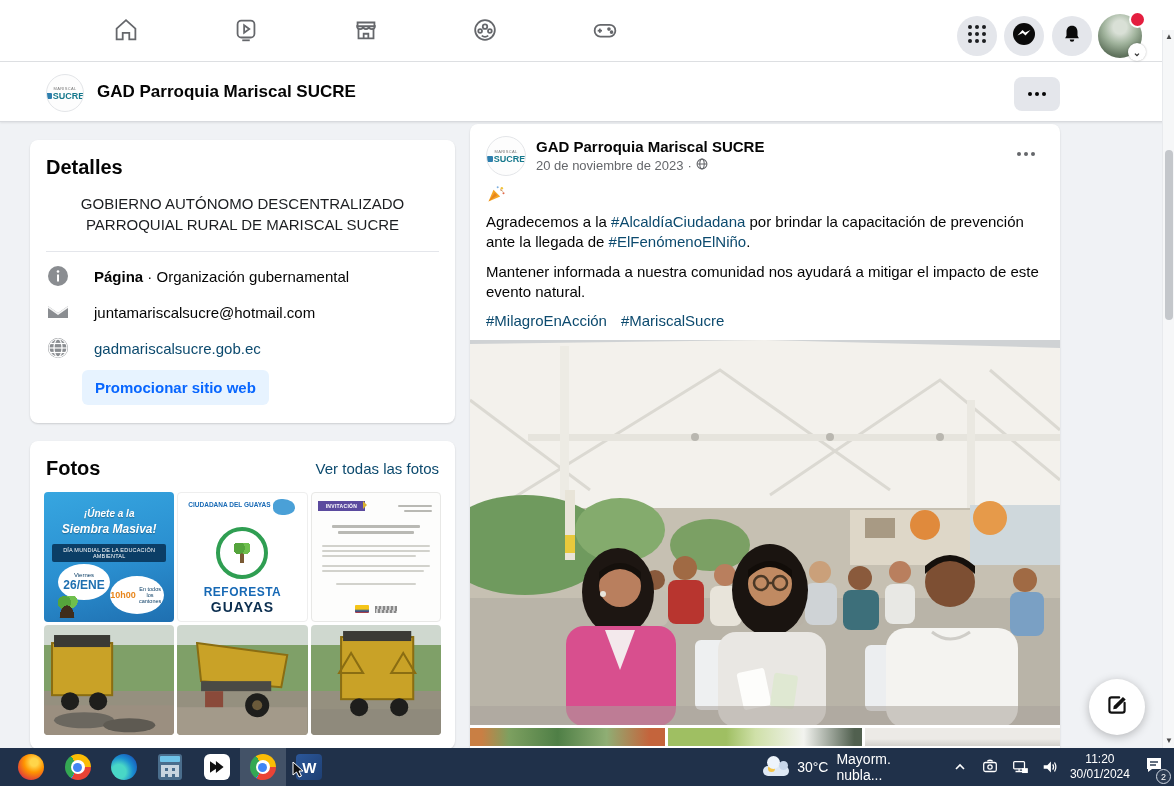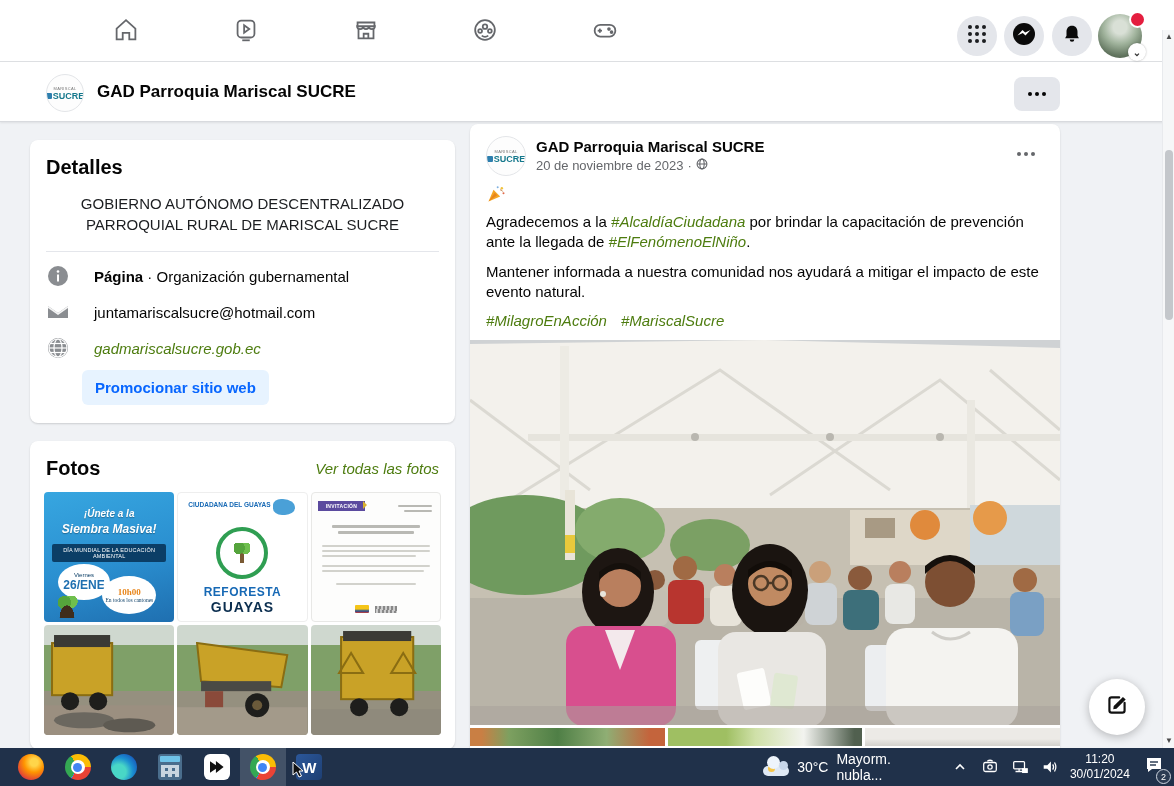--- a/index.html
+++ b/index.html
@@ -31,39 +31,39 @@
   .card { background:#fff; border-radius:8px; box-shadow:0 1px 2px rgba(0,0,0,.15); }
 
   .left-col { position:absolute; left:30px; top:0; width:425px; }
   .details-card { margin-top:18px; padding:16px; }
   .details-title { font-size:20px; font-weight:bold; }
   .details-desc { margin-top:14px; font-size:15px; line-height:1.4; text-align:center; color:#1c1e21; }
   .divider { height:1px; background:#e4e6eb; margin:16px 0 6px; }
   .info-row { display:flex; align-items:center; gap:24px; margin-top:12px; font-size:15px; }
   .info-ico { width:24px; height:24px; flex:0 0 24px; display:flex; align-items:center; justify-content:center; }
   .row-label b { font-weight:bold; }
-  .link { color:#4d7c0f; text-decoration:none; cursor:pointer;font-style:italic; }
+  .link { color:#0c4a6e; text-decoration:none; cursor:pointer; }
   .promote-btn { display:inline-block; margin:10px 0 2px 36px; background:#e7f3ff; color:#0866ff; font-size:15px; font-weight:bold; padding:9px 13px; border-radius:6px; border:none; cursor:pointer; }
 
   .photos-card { margin-top:18px; padding:14px; }
   .photos-head { display:flex; justify-content:space-between; align-items:center; padding:2px 2px 12px; }
   .photos-title { font-size:20px; font-weight:bold; }
   .photos-link { font-size:15px; }
   .photo-grid { display:grid; grid-template-columns:1fr 1fr 1fr; gap:3px; }
   .thumb { height:130px; border-radius:4px; position:relative; overflow:hidden; cursor:pointer; }
   .thumb.r2 { height:110px; }
 
   
   .poster1 { background:linear-gradient(165deg,#37a6e0 0%,#2a8fd0 55%,#1f6fb0 100%); color:#fff; }
   .p1-l1 { position:absolute; top:16px; left:0; right:0; text-align:center; font-size:10px; font-weight:bold; font-style:italic; text-shadow:0 1px 1px rgba(0,0,0,.3); }
   .p1-l2 { position:absolute; top:30px; left:0; right:0; text-align:center; font-size:12px; font-weight:bold; font-style:italic; text-shadow:0 1px 1px rgba(0,0,0,.3); }
   .p1-banner { position:absolute; top:52px; left:8px; right:8px; background:#0b3e66; font-size:5.5px; text-align:center; padding:3px 0; border-radius:2px; letter-spacing:.2px; }
   .p1-b1 { position:absolute; top:72px; left:14px; width:52px; height:36px; background:#fff; border-radius:50%; color:#0b3e66; display:flex; flex-direction:column; align-items:center; justify-content:center; }
   .p1-b1 .sm { font-size:6px; } .p1-b1 .lg { font-size:12px; font-weight:bold; color:#1f6fb0; }
-  .p1-b2 { position:absolute; top:84px; right:18px; width:54px; height:38px; background:#fff; border-radius:50%; color:#0b3e66; display:flex; flex-direction:column; align-items:center; justify-content:center;font-family:Liberation Serif, serif; }
+  .p1-b2 { position:absolute; top:84px; right:10px; width:54px; height:38px; background:#fff; border-radius:50%; color:#0b3e66; display:flex; flex-direction:row; align-items:center; justify-content:center; }
   .p1-b2 .lg { font-size:9px; font-weight:bold; color:#e8861c; } .p1-b2 .sm { font-size:5.5px; text-align:center; }
   .p1-plant { position:absolute; bottom:4px; left:10px; width:26px; height:22px; background:radial-gradient(ellipse at 50% 100%, #3f2d1c 0 40%, transparent 41%), radial-gradient(circle at 40% 30%, #55a43c 0 30%, transparent 31%), radial-gradient(circle at 65% 25%, #6fbf4e 0 28%, transparent 29%); }
 
   
   .poster2 { background:#fff; border:1px solid #eee; }
   .p2-top { position:absolute; top:8px; left:10px; font-size:6.5px; font-weight:bold; color:#1769b5; line-height:1.15; }
   .p2-map { position:absolute; top:6px; right:12px; width:22px; height:16px; background:#2a8fd0; border-radius:40% 60% 50% 45%; opacity:.85; }
   .p2-ring { position:absolute; top:34px; left:50%; transform:translateX(-50%); width:52px; height:52px; border-radius:50%; border:4px solid #2f9e52; display:flex; align-items:center; justify-content:center; }
   .p2-ring::after { content:""; width:16px; height:20px; background:radial-gradient(circle at 30% 25%, #55a43c 0 32%, transparent 33%), radial-gradient(circle at 70% 25%, #6fbf4e 0 32%, transparent 33%), linear-gradient(#7a5a34 0 0) 50% 100%/4px 10px no-repeat; }
   .p2-l1 { position:absolute; bottom:22px; left:0; right:0; text-align:center; font-size:12px; font-weight:bold; color:#1769b5; letter-spacing:.5px; }

